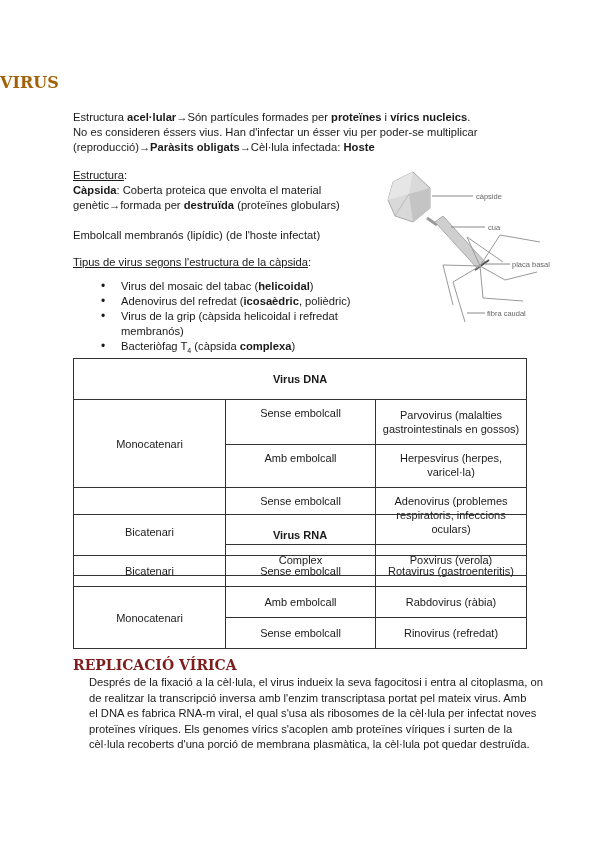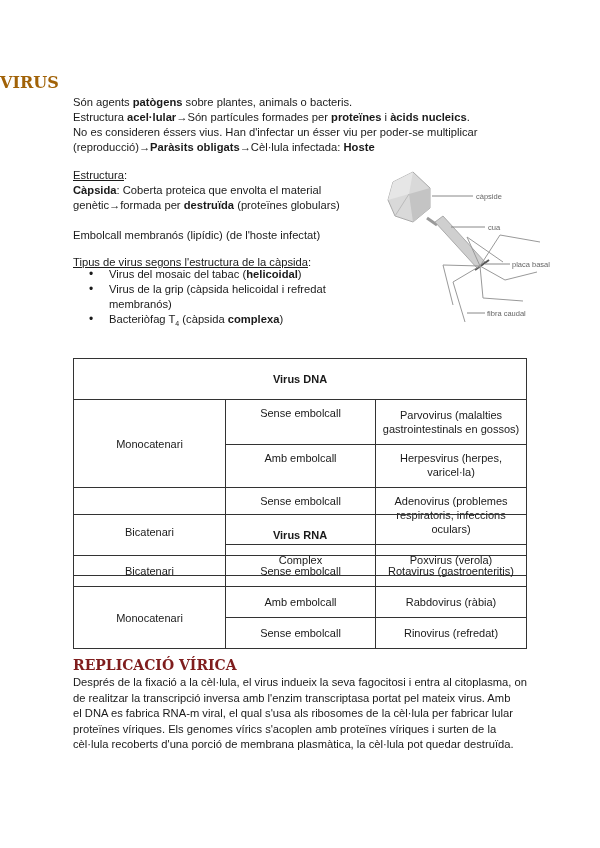--- a/index.html
+++ b/index.html
@@ -4,53 +4,53 @@
 <style>
   html, body { margin: 0; padding: 0; background: #ffffff; }
   body { width: 600px; height: 848px; position: relative; overflow: hidden;
          font-family: "Liberation Sans", sans-serif; color: #1a1a1a; font-size: 11.2px; }
   .page { position: absolute; left: 0; top: 0; width: 600px; height: 848px; }
   .title { position: absolute; left: 0; width: 600px; top: 73px; 
            font-family: "DejaVu Serif", serif; font-weight: bold; font-size: 16px; color: #a16207; }
   .line { position: absolute; left: 73px; white-space: nowrap; line-height: 15px; }
   .u { text-decoration: underline; }
   b { font-weight: bold; }
-  ul.bullets { position: absolute; left: 73px; top: 267px; margin: 0; padding: 0 0 0 36px; width: 270px;
+  ul.bullets { position: absolute; left: 73px; top: 267px; margin: 12px; padding: 0 0 0 36px; width: 270px;
                list-style: none; line-height: 15px; }
   ul.bullets li { position: relative; }
   ul.bullets li::before { content: "\2022"; position: absolute; left: -20px; top: 0; font-size: 12px; }
   .figure { position: absolute; left: 385px; top: 170px; width: 165px; height: 165px; }
   table.vt { position: absolute; left: 73px; border-collapse: collapse; width: 453px; table-layout: fixed; }
   table.vt td, table.vt th { border: 1.2px solid #333; text-align: center; font-size: 11px; padding: 8px 4px; line-height: 14px; }
   table.vt th { font-weight: bold; height: 24px; }
   .top-al { vertical-align: top; padding-top: 6px !important; }
   .sec-title { position: absolute; left: 73px; top: 657px; font-family: "DejaVu Serif", serif; font-weight: bold; font-size: 14px; color:#7f1d1d; }
   .para { position: absolute; left: 73px; top: 675px; width: 460px; line-height: 15.5px; font-size: 11.2px; }
-  .para span { display: block; white-space: nowrap; }
+  .para span { display: block; white-space: nowrap; margin-left: 16px; }
 </style>
 </head>
 <body>
 
 <div class="page">
 
   <div class="title">VIRUS</div>
 
-  <div class="line" style="top:95px"><span>Són agents </span><b>patògens</b><span> sobre plantes, animals o bacteris.</span></div>
-  <div class="line" style="top:110px"><span>Estructura </span><b>acel·lular</b><span>→Són partícules formades per </span><b>proteïnes</b><span> i </span><b>àcids nucleics</b><span>.</span></div>
+  <div class="line" style="top:110px"><span>Estructura </span><b>acel·lular</b><span>→Són partícules formades per </span><b>proteïnes</b><span> i </span><b>vírics nucleics</b><span>.</span></div>
   <div class="line" style="top:125px">No es consideren éssers vius. Han d'infectar un ésser viu per poder-se multiplicar</div>
   <div class="line" style="top:140px"><span>(reproducció)→</span><b>Paràsits obligats</b><span>→Cèl·lula infectada: </span><b>Hoste</b></div>
 
   <div class="line" style="top:168px"><span class="u">Estructura</span><span>:</span></div>
   <div class="line" style="top:183px"><b>Càpsida</b><span>: Coberta proteica que envolta el material</span></div>
   <div class="line" style="top:198px"><span>genètic→formada per </span><b>destruïda</b><span> (proteïnes globulars)</span></div>
   <div class="line" style="top:228px">Embolcall membranós (lipídic) (de l'hoste infectat)</div>
 
   <div class="line" style="top:255px"><span class="u">Tipus de virus segons l'estructura de la càpsida</span><span>:</span></div>
   <ul class="bullets">
     <li><span>Virus del mosaic del tabac (</span><b>helicoidal</b><span>)</span></li>
+    <li><span>Adenovirus del refredat (</span><b>icosaèdric</b><span>, polièdric)</span></li>
     <li><span>Virus de la grip (càpsida helicoidal i refredat membranós)</span></li>
     <li><span>Bacteriòfag T</span><sub style="font-size:7px">4</sub><span> (càpsida </span><b>complexa</b><span>)</span></li>
   </ul>
 
   <div class="figure">
     <svg width="165" height="165" viewBox="0 0 165 165">
 
       <polygon points="8,12 28,2 45,18 45,38 28,52 10,46 3,30" fill="#d9d9d9" stroke="#aaa" stroke-width="1"></polygon>
       <polygon points="8,12 28,2 24,24 3,30" fill="#e6e6e6"></polygon>
       <polygon points="24,24 45,18 45,38 28,52" fill="#c4c4c4"></polygon>
@@ -134,18 +134,18 @@
       <td>Sense embolcall</td>
       <td>Rinovirus (refredat)</td>
     </tr>
   </tbody>
     </table>
 
   <div class="sec-title">REPLICACIÓ VÍRICA</div>
   <div class="para">
     <span>Després de la fixació a la cèl·lula, el virus indueix la seva fagocitosi i entra al citoplasma, on</span>
     <span>de realitzar la transcripció inversa amb l'enzim transcriptasa portat pel mateix virus. Amb</span>
-    <span>el DNA es fabrica RNA-m viral, el qual s'usa als ribosomes de la cèl·lula per fabricar lular</span>
+    <span>el DNA es fabrica RNA-m viral, el qual s'usa als ribosomes de la cèl·lula per infectat noves</span>
     <span>proteïnes víriques. Els genomes vírics s'acoplen amb proteïnes víriques i surten de la</span>
     <span>cèl·lula recoberts d'una porció de membrana plasmàtica, la cèl·lula pot quedar destruïda.</span>
   </div>
 
 </div>
 
 </body></html>

